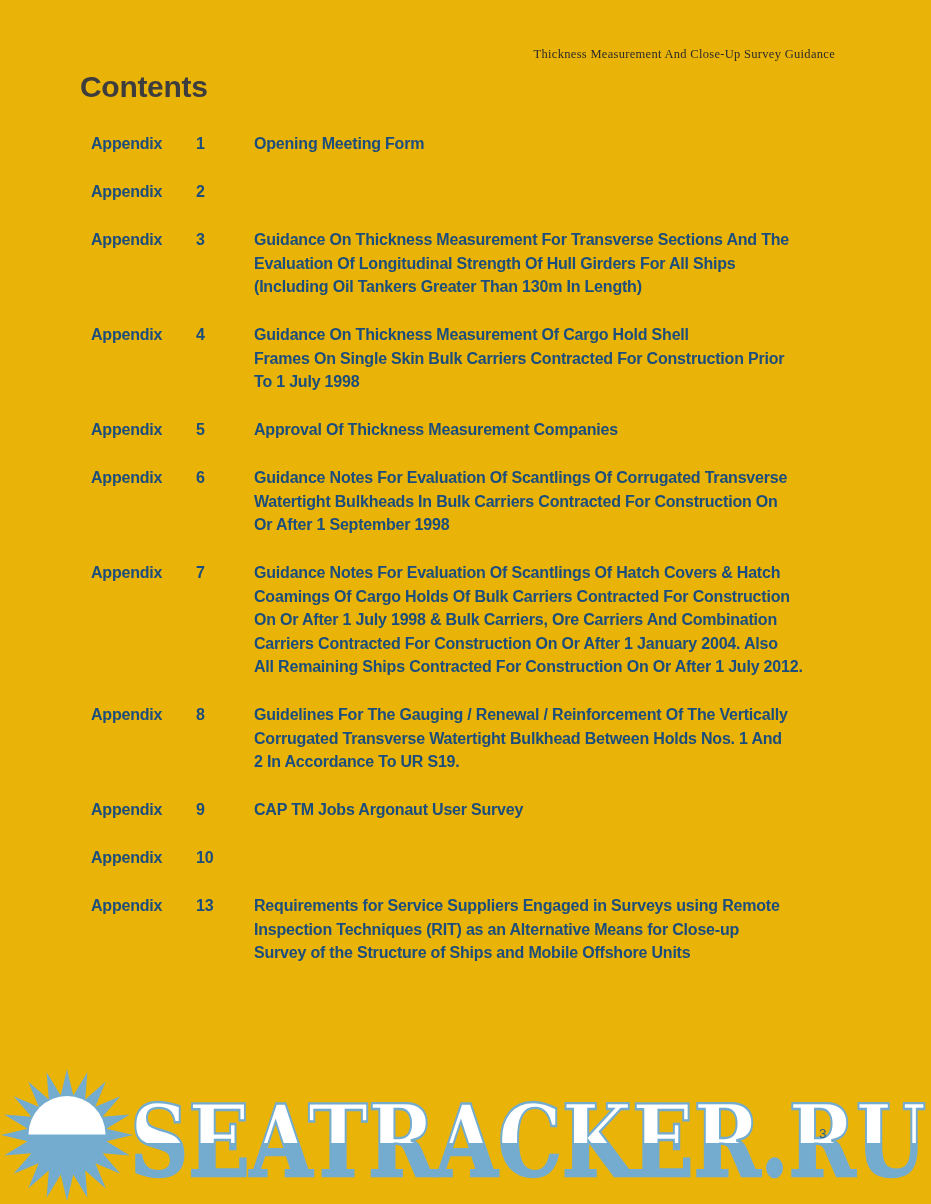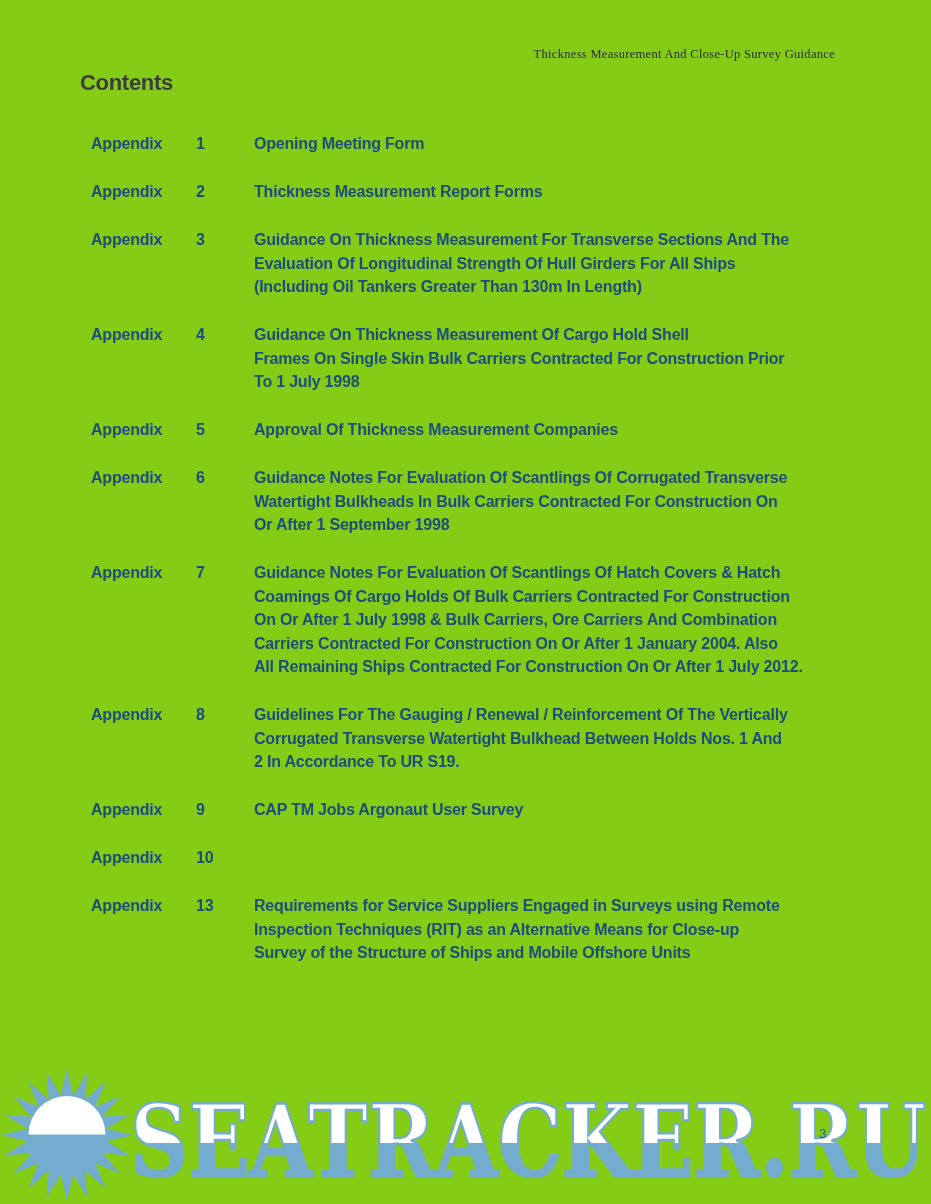--- a/index.html
+++ b/index.html
@@ -1,40 +1,40 @@
 <!DOCTYPE html>
 <html><head>
 <meta charset="utf-8">
 <style>
   html,body { margin:0; padding:0; background:#ffffff; }
   .page {
     position: relative;
     width: 931px;
     height: 1204px;
-    background: #84cc16;
+    background: #eab308;
     overflow: hidden;
     font-family: "Liberation Sans", sans-serif;
   }
 
   .running-header {
     position: absolute;
     top: 47px;
     right: 96px;
     font-family: "Liberation Serif", "DejaVu Serif", serif;
     font-size: 12.5px;
     letter-spacing: 0.3px;
     color: #2b2b2b;
   }
 
   .contents-title {
     position: absolute;
     top: 70px;
     left: 80px;
     margin: 0;
-    font-size: 22px;
+    font-size: 30px;
     font-weight: bold;
     letter-spacing: -0.3px;
     color: #3d3d3d;
   }
 
   .toc {
     position: absolute;
     top: 132px;
     left: 91px;
     right: 30px;
@@ -85,21 +85,20 @@
 
       <div class="toc-row">
         <span class="toc-label">Appendix</span>
         <span class="toc-num">1</span>
         <span class="toc-title">Opening Meeting Form</span>
       </div>
 
       <div class="toc-row">
         <span class="toc-label">Appendix</span>
         <span class="toc-num">2</span>
-        <span class="toc-title">Thickness Measurement Report Forms</span>
       </div>
 
       <div class="toc-row">
         <span class="toc-label">Appendix</span>
         <span class="toc-num">3</span>
         <span class="toc-title">Guidance On Thickness Measurement For Transverse Sections And The
 Evaluation Of Longitudinal Strength Of Hull Girders For All Ships
 (Including Oil Tankers Greater Than 130m In Length)</span>
       </div>
 

